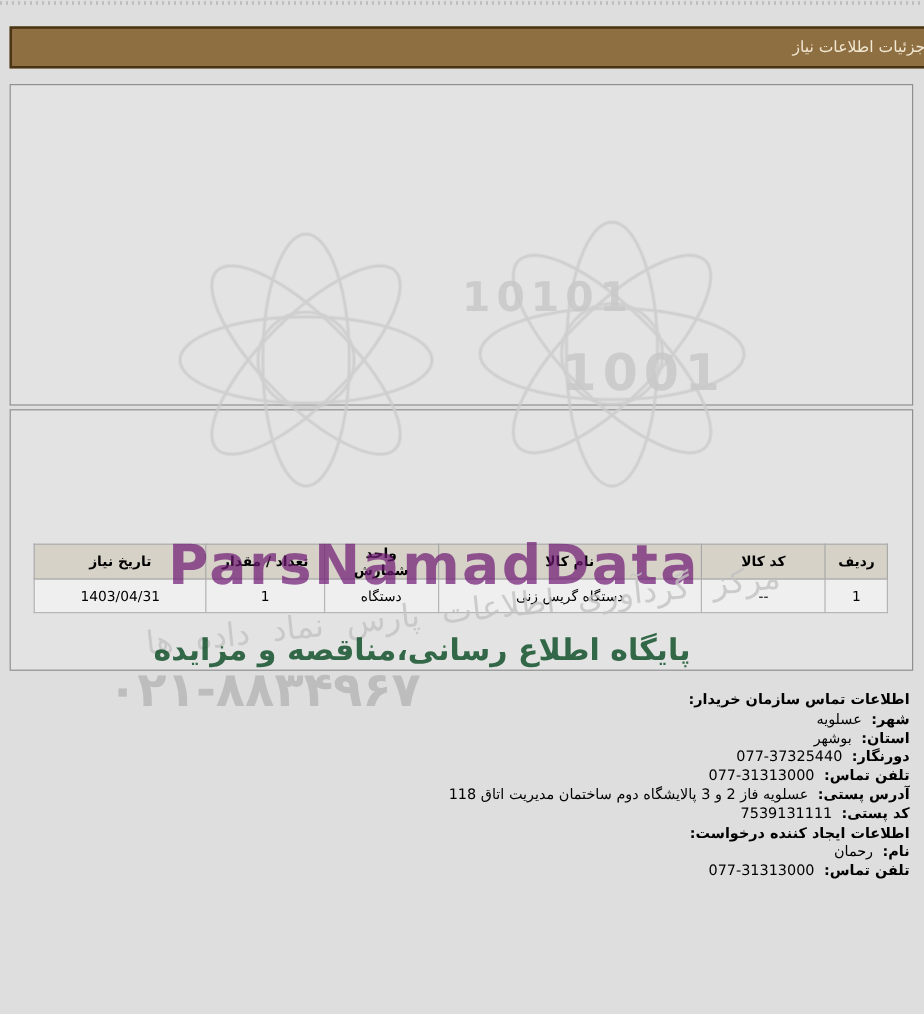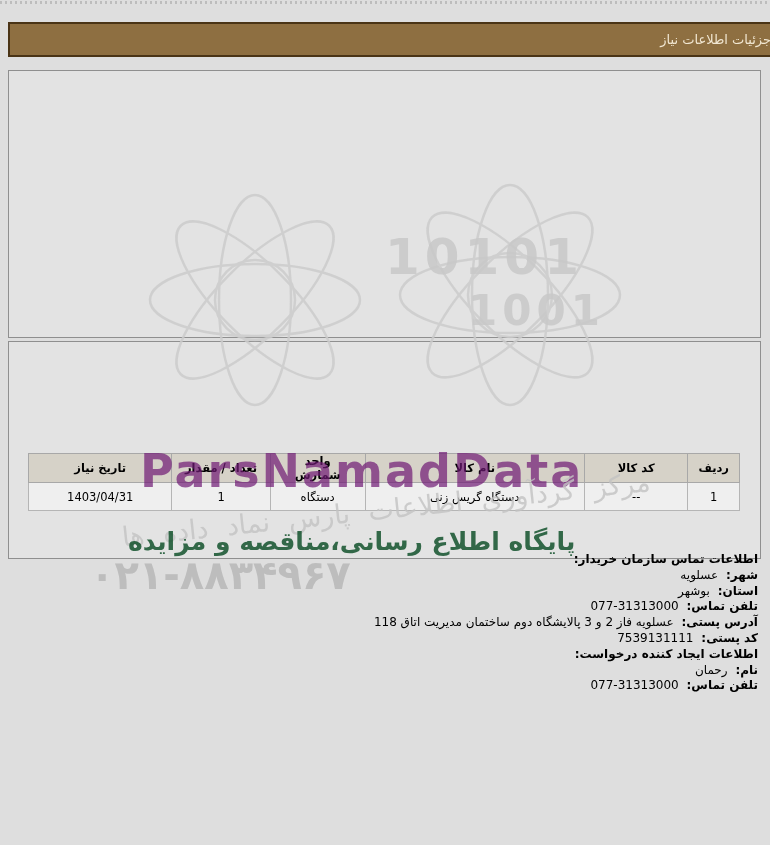--- a/index.html
+++ b/index.html
@@ -43,21 +43,21 @@
     border-radius:50%;background:#111;}
   .checkbox{width:13px;height:13px;background:#fff;border:1px solid #3a3a3a;display:inline-block;flex:none;}
   
   .valbox{box-sizing:border-box;background:#fff;border:1px solid #2b2b2b;text-align:center;
     font-size:12px;line-height:20px;height:22px;}
   
   table.goods{border-collapse:collapse;direction:rtl;width:712px;font-size:11.5px;}
   table.goods th{background:#d6d2c8;font-weight:bold;border:1px solid #a8a8a8;height:24px;padding:0 10px;}
   table.goods td{background:#efefef;border:1px solid #b5b5b5;height:27px;text-align:center;padding:0 4px;}
   
-  .contact{left:8px;top:552px;width:750px;direction:rtl;text-align:right;line-height:15.8px;font-size:12px;}
+  .contact{left:8px;top:576px;width:750px;direction:rtl;text-align:right;line-height:15.8px;font-size:12px;}
   .contact .cl span.v{margin-right:4px;}
   
   .wm{pointer-events:none;z-index:6;}
   .wm-digits{font-weight:bold;color:#c8c8c8;opacity:.85;letter-spacing:5px;font-family:"DejaVu Sans",sans-serif;}
   .wm-brand{font-size:46px;font-weight:bold;color:#701a75;opacity:.7;letter-spacing:2px;}
   .wm-diag{direction:rtl;font-size:27px;color:#c3c3c3;opacity:.8;transform:rotate(-6deg);
     transform-origin:right center;white-space:nowrap;word-spacing:10px;letter-spacing:1px;}
   .wm-line2{direction:rtl;font-size:25px;font-weight:bold;color:#14532d;opacity:.85;white-space:nowrap;}
   .wm-phone{direction:ltr;font-size:40px;font-weight:bold;color:#b8b8b8;opacity:.85;letter-spacing:3px;white-space:nowrap;}
   .content{z-index:2;}
@@ -176,20 +176,21 @@
 </tbody>
   </table>
 
 <div class="abs lbl r bold" style="left:643px;top:526px;width:105px;">توضیحات خریدار:</div>
 <div class="abs valbox" style="left:538px;top:515px;width:102px;">GREASE CADDY</div>
 
 <div class="abs contact content">
   <div class="cl"><span class="bold">اطلاعات تماس سازمان خریدار:</span> <span class="v"></span></div>
   <div class="cl"><span class="bold">شهر:</span> <span class="v">عسلویه</span></div>
   <div class="cl"><span class="bold">استان:</span> <span class="v">بوشهر</span></div>
+  <div class="cl"><span class="bold">دورنگار:</span> <span class="v">37325440-077</span></div>
   <div class="cl"><span class="bold">تلفن تماس:</span> <span class="v">31313000-077</span></div>
   <div class="cl"><span class="bold">آدرس پستی:</span> <span class="v">عسلویه فاز 2 و 3 پالایشگاه دوم ساختمان مدیریت اتاق 118</span></div>
   <div class="cl"><span class="bold">کد پستی:</span> <span class="v">7539131111</span></div>
   <div class="cl"><span class="bold">اطلاعات ایجاد کننده درخواست:</span> <span class="v"></span></div>
   <div class="cl"><span class="bold">نام:</span> <span class="v">رحمان</span></div>
   <div class="cl"><span class="bold">تلفن تماس:</span> <span class="v">31313000-077</span></div>
 </div>
 
 <svg class="abs wm" style="left:40px;top:150px;" width="640" height="300" viewBox="0 0 640 300">
   <g fill="none" stroke="#cccccc" stroke-width="2.5" opacity="0.85">
@@ -204,18 +205,18 @@
 
     <g transform="translate(470,145)">
       <ellipse rx="38" ry="110" transform="rotate(0)"></ellipse>
       <ellipse rx="38" ry="110" transform="rotate(45)"></ellipse>
       <ellipse rx="38" ry="110" transform="rotate(90)"></ellipse>
       <ellipse rx="38" ry="110" transform="rotate(135)"></ellipse>
       <circle r="42"></circle>
     </g>
   </g>
 </svg>
-<div class="abs wm wm-digits" style="left:385px;top:228px;font-size:50px;">10101</div>
+<div class="abs wm wm-digits" style="left:385px;top:228px;font-size:34px;">10101</div>
 <div class="abs wm wm-digits" style="left:468px;top:286px;font-size:42px;">1001</div>
 <div class="abs wm wm-brand" style="left:140px;top:444px;">ParsNamadData</div>
 <div class="abs wm wm-diag" style="right:120px;top:466px;">مرکز گردآوری اطلاعات پارس نماد داده ها</div>
 <div class="abs wm wm-line2" style="left:128px;top:527px;">پایگاه اطلاع رسانی،مناقصه و مزایده</div>
 <div class="abs wm wm-phone" style="left:90px;top:552px;">۰۲۱-۸۸۳۴۹۶۷</div>
 
 </body></html>

